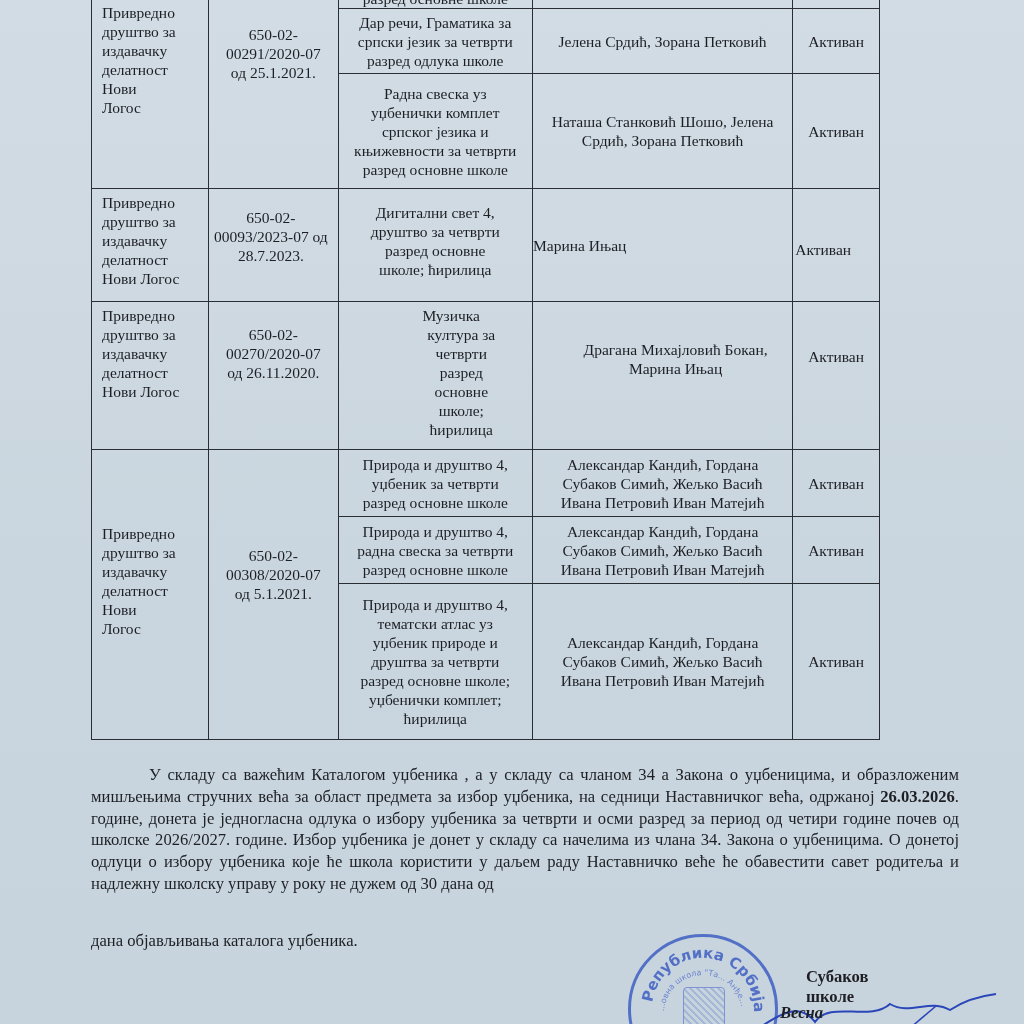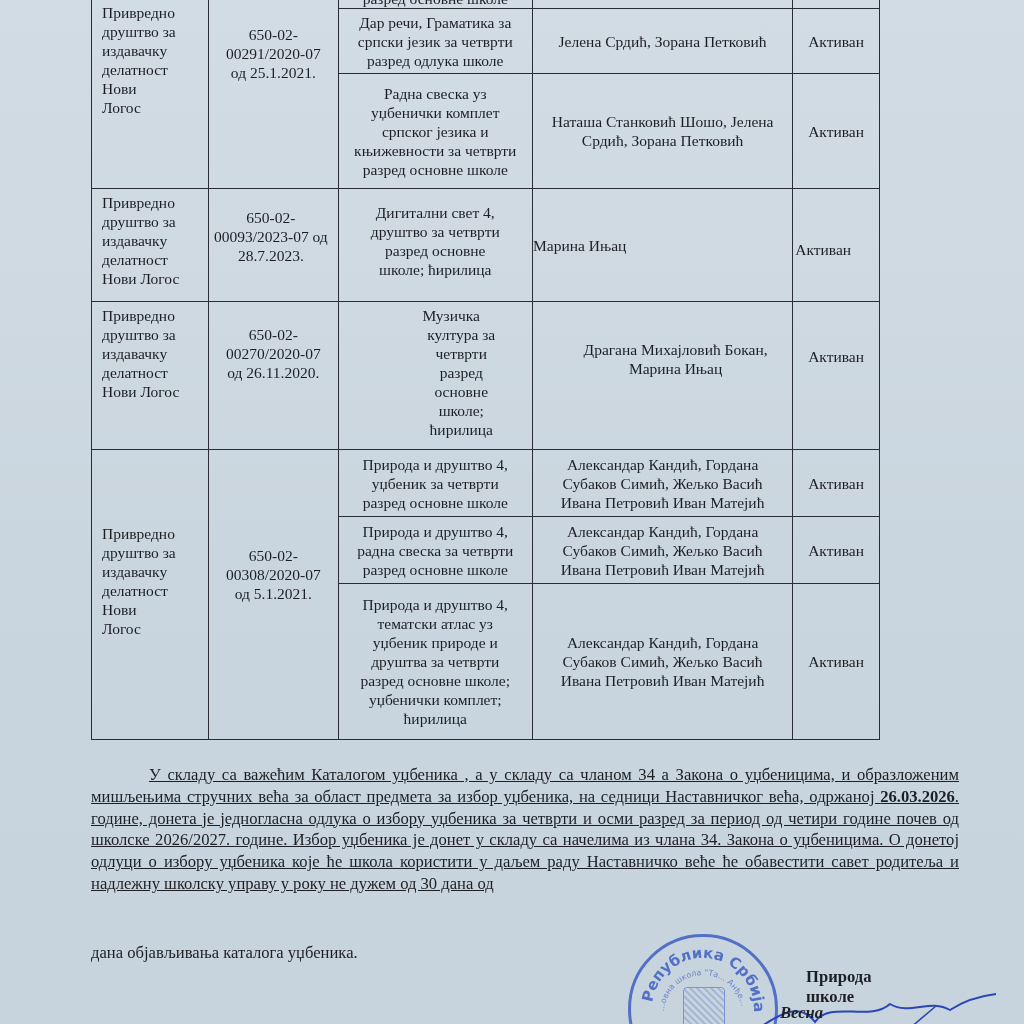--- a/index.html
+++ b/index.html
@@ -26,24 +26,24 @@
   .reg.mid { vertical-align: middle !important; padding-top: 0 !important; }
   .left { text-align: left !important; }
   .cell-inner { white-space: pre-line; }
   .music { text-align: left; padding-left: 38px !important; vertical-align: top !important; padding-top: 0 !important; }
   .music .indent { padding-left: 20px; }
   .status-low { vertical-align: middle; text-align: left !important; padding-left: 2px !important; padding-top: 8px !important; }
 
   
   .para {
     position: absolute; left: 91px; top: 764px; width: 868px;
-    font-size: 16.6px; line-height: 21.8px; text-align: justify; text-indent: 58px; text-decoration: underline;
+    font-size: 16.6px; line-height: 21.8px; text-align: justify; text-indent: 58px;
   }
   .para b { font-weight: bold; }
-  .para-last { position: absolute; left: 91px; top: 931px; font-size: 16.6px; margin-top: 12px; }
+  .para-last { position: absolute; left: 91px; top: 931px; font-size: 16.6px; }
 
   
   .stamp {
     position: absolute; left: 628px; top: 934px; width: 150px; height: 150px;
     border-radius: 50%; border: 3px solid #3f5fc4; box-sizing: border-box; opacity: 0.85;
   }
   .stamp svg { position: absolute; left: -3px; top: -3px; }
   .stamp-arms {
     position: absolute; left: 52px; top: 50px; width: 40px; height: 52px;
     border: 1.5px solid #7088d4; border-radius: 4px 4px 14px 14px;
@@ -253,19 +253,19 @@
       <text font-family="DejaVu Sans, sans-serif" font-size="15" font-weight="bold" fill="#3f5fc4">
         <textPath href="#outerArc" startOffset="4%">Република Србија</textPath>
       </text>
       <text font-family="DejaVu Sans, sans-serif" font-size="8" fill="#5a74cf">
         <textPath href="#innerArc" startOffset="2%">…овна школа "Та… Анђе…</textPath>
       </text>
     </svg>
     <div class="stamp-arms"></div>
   </div>
 
-  <div class="director">Природа школе</div>
+  <div class="director">Субаков школе</div>
   <svg class="signature" width="240" height="40" viewBox="0 0 240 40">
     <path d="M 2,34 C 20,22 40,10 55,30 C 70,8 110,30 130,12 C 150,24 170,6 190,18 C 205,8 220,4 236,2" stroke="#2b46b8" stroke-width="2" fill="none"></path>
     <path d="M 150,36 L 176,14" stroke="#2b46b8" stroke-width="1.6" fill="none"></path>
   </svg>
   <div class="director-name">Весна Јевђенијевић</div>
 </div>
 
 </body></html>

